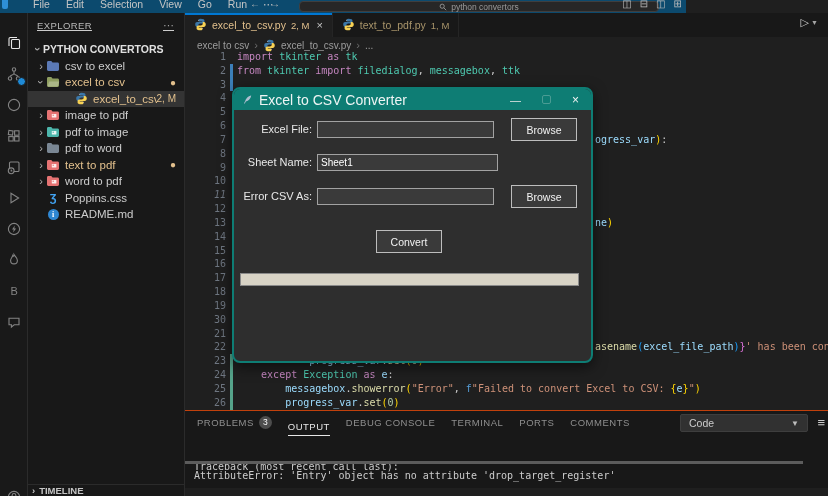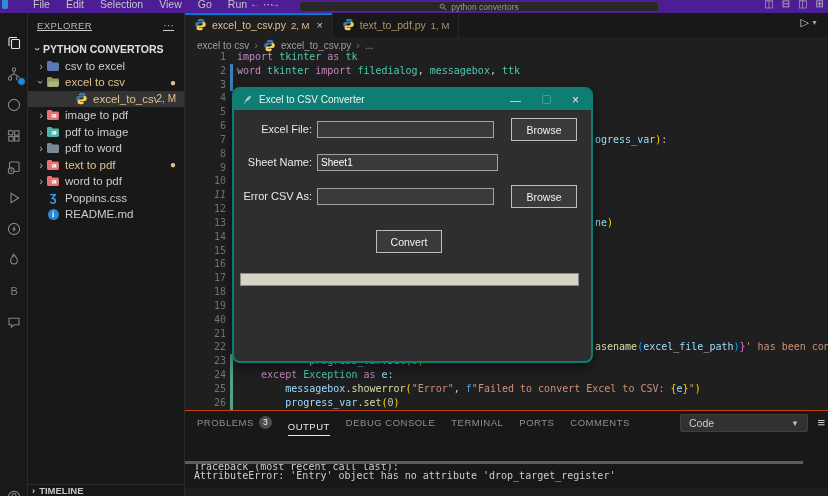--- a/index.html
+++ b/index.html
@@ -1,21 +1,21 @@
 <!DOCTYPE html>
 <html><head>
 <meta charset="utf-8">
 <style>
   * { margin:0; padding:0; box-sizing:border-box; }
   html,body { background:#101010; }
   #stage { position:relative; width:828px; height:496px; background:#1f1f1f; overflow:hidden;
            font-family:"Liberation Sans", sans-serif; color:#cccccc; }
 
   
-  #titlebar { position:absolute; left:0; top:0; width:828px; height:13px; background:#4c1d95; overflow:hidden; }
+  #titlebar { position:absolute; left:0; top:0; width:686px; height:13px; background:#0c4a6e; overflow:hidden; }
   #logo-sliver { position:absolute; left:2px; top:0; width:6px; height:9px; background:#2e8fd6; border-radius:0 0 2px 2px; }
   #menu { position:absolute; left:26px; top:-3px; display:flex; gap:2px; font-size:10.5px; color:#c5c5c5; }
   #menu span { padding:0 7px; line-height:15px; }
   #nav-arrows { position:absolute; left:250px; top:-2px; font-size:10px; color:#b5b5b5; letter-spacing:10px; }
   #cmd-center { position:absolute; left:299px; top:1px; width:360px; height:11px; background:#272727;
                 border:1px solid #3f3f3f; border-radius:4px; display:flex; align-items:center; justify-content:center;
                 font-size:8.5px; color:#9a9a9a; gap:4px; }
   #win-icons { position:absolute; right:4px; top:-2px; display:flex; gap:8px; font-size:10px; color:#bdbdbd; }
 
   
@@ -68,21 +68,21 @@
   .gitbar { position:absolute; left:45px; width:3px; }
   .cline { position:absolute; left:52px; height:13.83px; line-height:13.83px; white-space:pre; }
   .frag  { position:absolute; left:410px; height:13.83px; line-height:13.83px; white-space:pre; }
   .kw{color:#c586c0} .ns{color:#4ec9b0} .var{color:#9cdcfe} .fn{color:#dcdcaa} .str{color:#ce9178}
   .num{color:#b5cea8} .txt{color:#cccccc} .b1{color:#ffd602} .b2{color:#da70d6} .b3{color:#179fff} .fstr{color:#569cd6}
 
   
   #dialog { position:absolute; left:232px; top:87px; width:361px; height:276px; z-index:50;
             border:2px solid #0e7d74; border-radius:8px; background:#2e2e2e; box-shadow:0 4px 14px rgba(0,0,0,.55); overflow:hidden; }
   #dlg-title { height:21px; background:#0e7d74; display:flex; align-items:center; padding:0 8px; gap:6px; }
-  #dlg-title .t { font-size:10px; color:#eef5f4; }
+  #dlg-title .t { font-size:14px; color:#eef5f4; }
   #dlg-controls { margin-left:auto; display:flex; align-items:center; gap:21px; padding-right:4px; }
   #dlg-controls .min { color:#e8e8e8; font-size:11px; }
   #dlg-controls .max { width:9px; height:9px; border:1px solid #5fa79f; border-radius:2px; opacity:.75; }
   #dlg-controls .cls { color:#f2f2f2; font-size:12px; }
   .dlabel { position:absolute; left:4px; width:74px; text-align:right; font-size:11px; color:#e8e8e8; }
   .dinput { position:absolute; left:83px; height:17px; background:#3a3a3a; border:1px solid #a2a2a2;
             font-size:10px; color:#ffffff; padding:1px 3px; line-height:14px; }
   .dbtn { position:absolute; width:66px; height:23px; background:#3a3a3a; border:1px solid #bdbdbd;
           display:flex; align-items:center; justify-content:center; font-size:10.5px; color:#f2f2f2; }
   #progressbar { position:absolute; left:6px; top:184px; width:339px; height:13px; background:#d8d3c5; border:1px solid #8a8a8a; }
@@ -360,40 +360,40 @@
           </svg></span>
         <span>excel_to_csv.py</span>
         <span class="sep">›</span>
         <span>...</span>
       </div>
     <div id="code">
         <div class="gut" style="top: 37px;">1</div>
         <div class="cline" style="top: 37px; padding-left: 0px;"><span class="kw">import </span><span class="ns">tkinter</span><span class="kw"> as </span><span class="ns">tk</span></div>
         <div class="gut" style="top: 50.83px;">2</div>
         <div class="gitbar" style="top: 50.83px; height: 13.83px; background: rgb(60, 127, 184);"></div>
-        <div class="cline" style="top: 50.83px; padding-left: 0px;"><span class="kw">word </span><span class="ns">tkinter</span><span class="kw"> import </span><span class="ns">filedialog</span><span class="txt">, </span><span class="ns">messagebox</span><span class="txt">, </span><span class="ns">ttk</span></div>
+        <div class="cline" style="top: 50.83px; padding-left: 0px;"><span class="kw">from </span><span class="ns">tkinter</span><span class="kw"> import </span><span class="ns">filedialog</span><span class="txt">, </span><span class="ns">messagebox</span><span class="txt">, </span><span class="ns">ttk</span></div>
         <div class="gut" style="top: 64.66px;">3</div>
         <div class="gitbar" style="top: 64.66px; height: 13.83px; background: rgb(60, 127, 184);"></div>
         <div class="gut" style="top: 78.49px;">4</div>
         <div class="gut" style="top: 92.32px;">5</div>
         <div class="gut" style="top: 106.15px;">6</div>
         <div class="gut" style="top: 119.98px;">7</div>
         <div class="gut" style="top: 133.81px;">8</div>
         <div class="gut" style="top: 147.64px;">9</div>
         <div class="gut" style="top: 161.47px;">10</div>
         <div class="gut" style="top: 175.3px; font-style: italic;">11</div>
         <div class="gut" style="top: 189.13px;">12</div>
         <div class="gut" style="top: 202.96px;">13</div>
         <div class="gut" style="top: 216.79px;">14</div>
         <div class="gut" style="top: 230.62px;">15</div>
         <div class="gut" style="top: 244.45px;">16</div>
         <div class="gut" style="top: 258.28px;">17</div>
         <div class="gut" style="top: 272.11px;">18</div>
         <div class="gut" style="top: 285.94px;">19</div>
-        <div class="gut" style="top: 299.77px;">40</div>
+        <div class="gut" style="top: 299.77px;">30</div>
         <div class="gut" style="top: 313.6px;">21</div>
         <div class="gut" style="top: 327.43px;">22</div>
         <div class="gut" style="top: 341.26px;">23</div>
         <div class="gitbar" style="top: 341.26px; height: 13.83px; background: rgb(85, 163, 138);"></div>
         <div class="cline" style="top: 341.26px; padding-left: 72.24px;"><span class="var">progress_var</span><span class="txt">.</span><span class="fn">set</span><span class="b1">(</span><span class="num">0</span><span class="b1">)</span></div>
         <div class="gut" style="top: 355.09px;">24</div>
         <div class="gitbar" style="top: 355.09px; height: 13.83px; background: rgb(85, 163, 138);"></div>
         <div class="cline" style="top: 355.09px; padding-left: 24.08px;"><span class="kw">except </span><span class="ns">Exception</span><span class="kw"> as </span><span class="var">e</span><span class="txt">:</span></div>
         <div class="gut" style="top: 368.92px;">25</div>
         <div class="gitbar" style="top: 368.92px; height: 13.83px; background: rgb(85, 163, 138);"></div>

